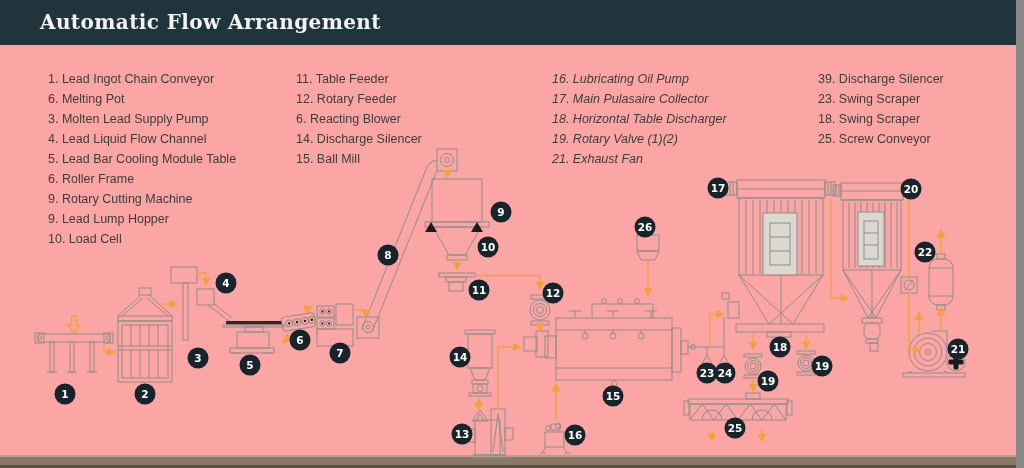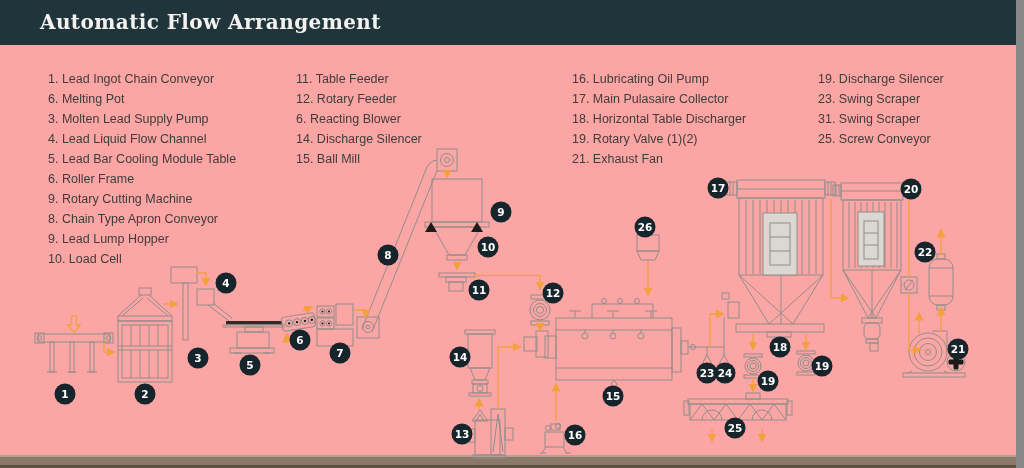--- a/index.html
+++ b/index.html
@@ -3,21 +3,21 @@
 <meta charset="utf-8">
 <style>
   html,body{margin:0;padding:0;background:#888;}
   #stage{position:relative;width:1016px;height:468px;overflow:hidden;background:#fca5a5;
          font-family:"Liberation Sans",sans-serif;}
   #header{position:absolute;left:0;top:0;width:1024px;height:45px;background:#20343c;z-index:3;}
   #header .title{position:absolute;left:40px;top:0;line-height:45px;
     font-family:"DejaVu Serif",serif;font-weight:700;font-size:20px;color:#f3f2ee;letter-spacing:.4px;}
   .legend-col{position:absolute;top:61px;z-index:2;list-style:none;margin:8px;padding:0;}
   .legend-col li{font-size:12.5px;line-height:20px;color:#3e3d3b;white-space:nowrap;}
-  #col1{left:40px;} #col2{left:288px;} #col3{left:564px;} #col4{left:810px;}
+  #col1{left:40px;} #col2{left:288px;} #col3{left:544px;font-style:italic;} #col4{left:810px;}
   svg{position:absolute;left:0;top:0;z-index:1;}
   .badge circle{fill:#16242b;}
   .badge text{fill:#ffffff;font-family:"DejaVu Sans",sans-serif;font-weight:bold;
     font-size:10.5px;text-anchor:middle;}
 </style>
 </head>
 <body>
 
 <div id="stage">
 
@@ -26,42 +26,41 @@
   </div>
 
   <ul id="col1" class="legend-col">
     <li>1. Lead Ingot Chain Conveyor</li>
     <li>6. Melting Pot</li>
     <li>3. Molten Lead Supply Pump</li>
     <li>4. Lead Liquid Flow Channel</li>
     <li>5. Lead Bar Cooling Module Table</li>
     <li>6. Roller Frame</li>
     <li>9. Rotary Cutting Machine</li>
-    <li>8. Chain Type Apron Conveyor</li>
     <li>9. Lead Lump Hopper</li>
     <li>10. Load Cell</li>
   </ul>
   <ul id="col2" class="legend-col">
     <li>11. Table Feeder</li>
     <li>12. Rotary Feeder</li>
     <li>6. Reacting Blower</li>
     <li>14. Discharge Silencer</li>
     <li>15. Ball Mill</li>
   </ul>
   <ul id="col3" class="legend-col">
     <li>16. Lubricating Oil Pump</li>
     <li>17. Main Pulasaire Collector</li>
     <li>18. Horizontal Table Discharger</li>
     <li>19. Rotary Valve (1)(2)</li>
     <li>21. Exhaust Fan</li>
   </ul>
   <ul id="col4" class="legend-col">
-    <li>19. Discharge Silencer</li>
+    <li>39. Discharge Silencer</li>
     <li>23. Swing Scraper</li>
-    <li>31. Swing Scraper</li>
+    <li>18. Swing Scraper</li>
     <li>25. Screw Conveyor</li>
   </ul>
 
   <svg width="1024" height="468" viewBox="0 0 1024 468">
     <defs>
       <marker id="arr" markerWidth="7" markerHeight="7" refX="5" refY="3.5" orient="auto">
         <path d="M0 0 L7 3.5 L0 7 Z" fill="#F2A13C"></path>
       </marker>
     </defs>
 

